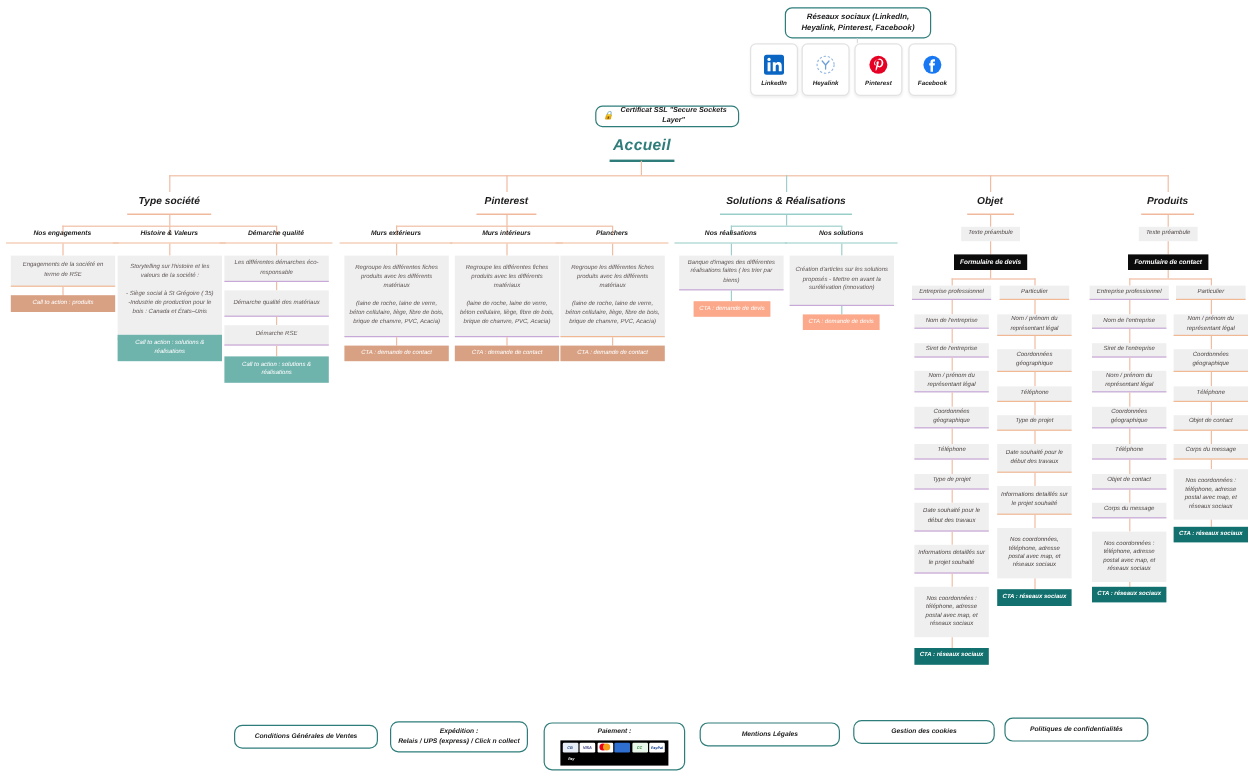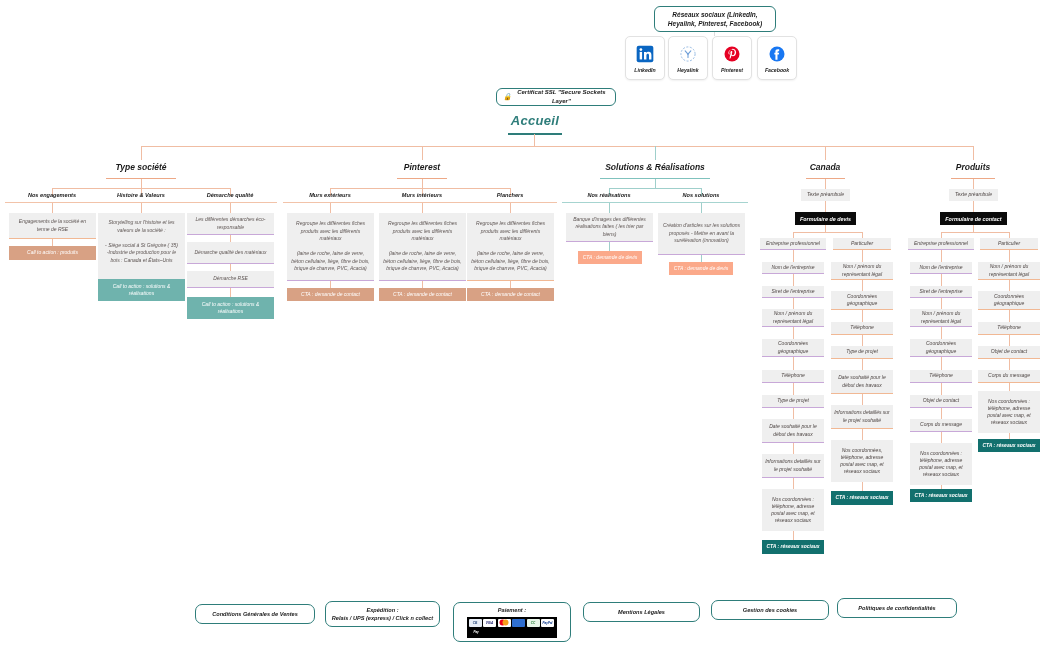--- a/index.html
+++ b/index.html
@@ -358,21 +358,21 @@
   <div class="ln v teal" style="left:701px; top:203px; height:10px;"></div>
 
   <div class="card" style="left:566px; top:213px; width:87px; height:29px;">Banque d'images des différentes réalisations faites ( les trier par biens)</div>
   <div class="ln v teal" style="left:609px; top:242px; height:9px;"></div>
   <div class="cta salmon" style="left:578px; top:251px; width:64px; height:13px;">CTA : demande de devis</div>
 
   <div class="card" style="left:658px; top:213px; width:87px; height:42px;">Création d'articles sur les solutions proposés - Mettre en avant la surélévation (innovation)</div>
   <div class="ln v teal" style="left:701px; top:255px; height:7px;"></div>
   <div class="cta salmon" style="left:669px; top:262px; width:64px; height:13px;">CTA : demande de devis</div>
 
-  <div class="sec-title" style="left:785px; top:162px; width:80px;">Canada</div>
+  <div class="sec-title" style="left:785px; top:162px; width:80px;">Objet</div>
   <div class="sec-rule" style="left:806px; top:178px; width:39px;"></div>
   <div class="ln v" style="left:825px; top:179px; height:10px;"></div>
   <div class="pill" style="left:801px; top:189px; width:49px; height:12px; border-bottom:none;">Texte préambule</div>
   <div class="ln v" style="left:825px; top:201px; height:11px;"></div>
   <div class="blackbar" style="left:795px; top:212px; width:61px; height:13px;">Formulaire de devis</div>
 
   <div class="ln v" style="left:825px; top:225px; height:7px;"></div>
   <div class="ln h" style="left:793px; top:232px; width:70px;"></div>
   <div class="ln v" style="left:793px; top:232px; height:6px;"></div>
   <div class="ln v" style="left:862px; top:232px; height:6px;"></div>

